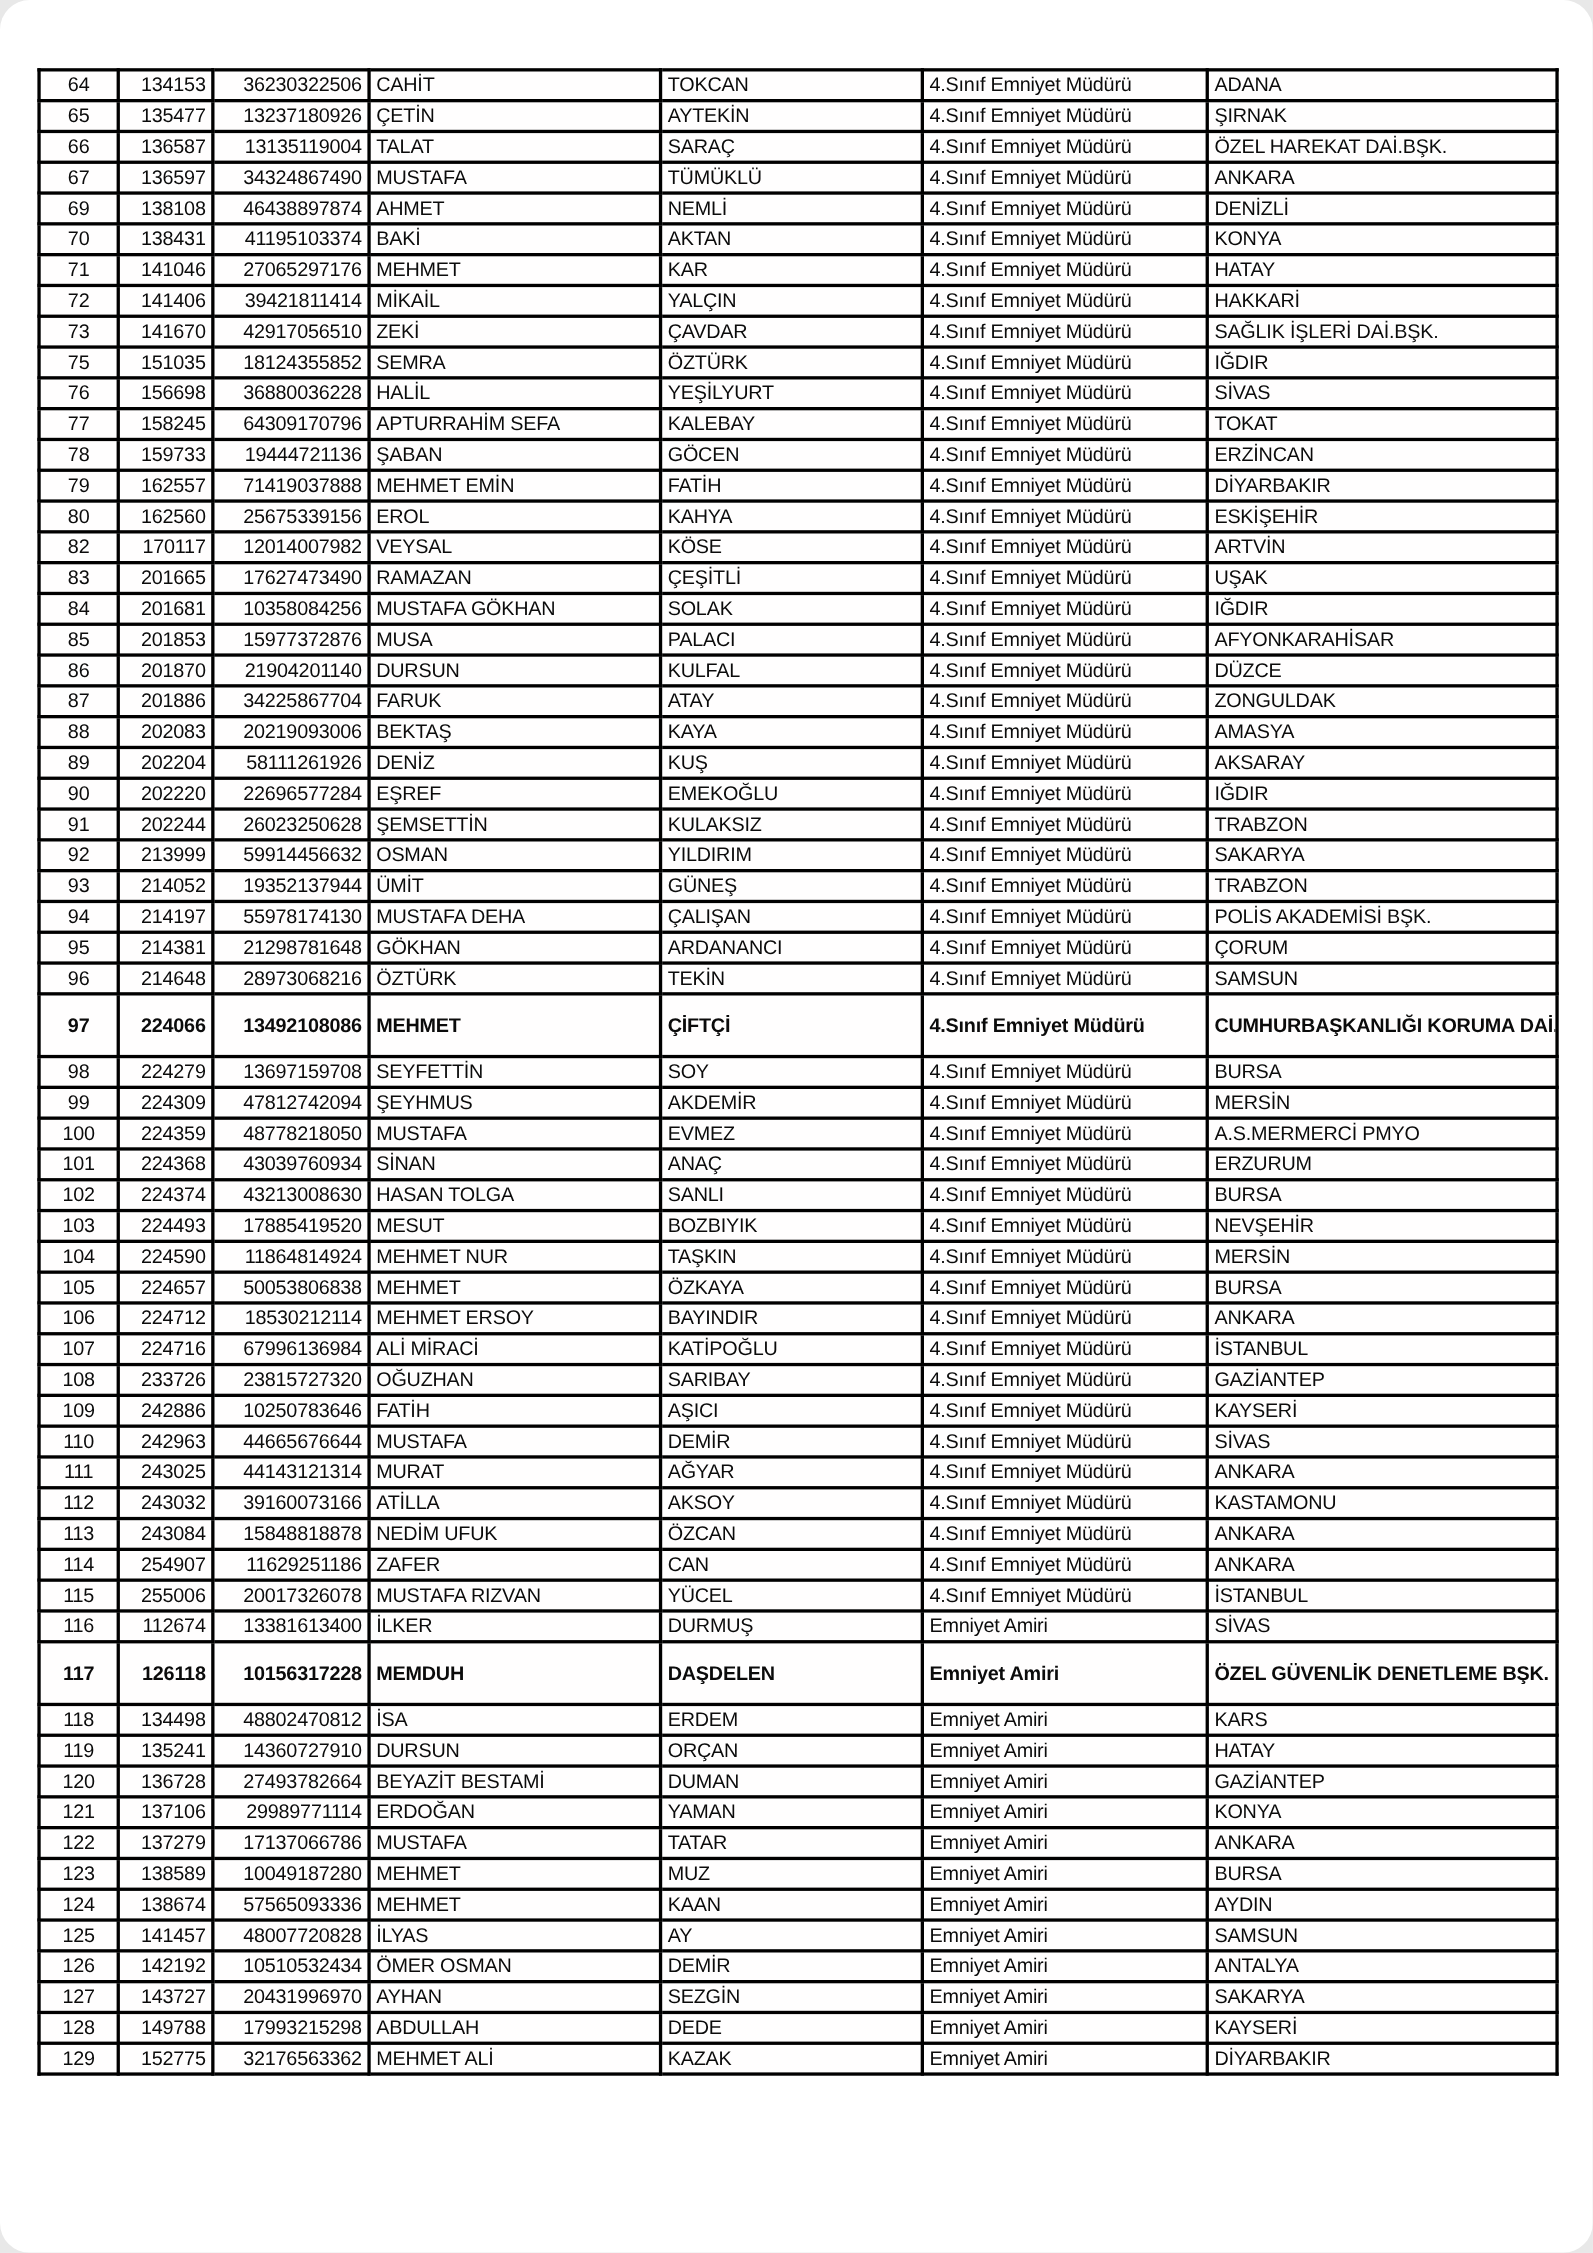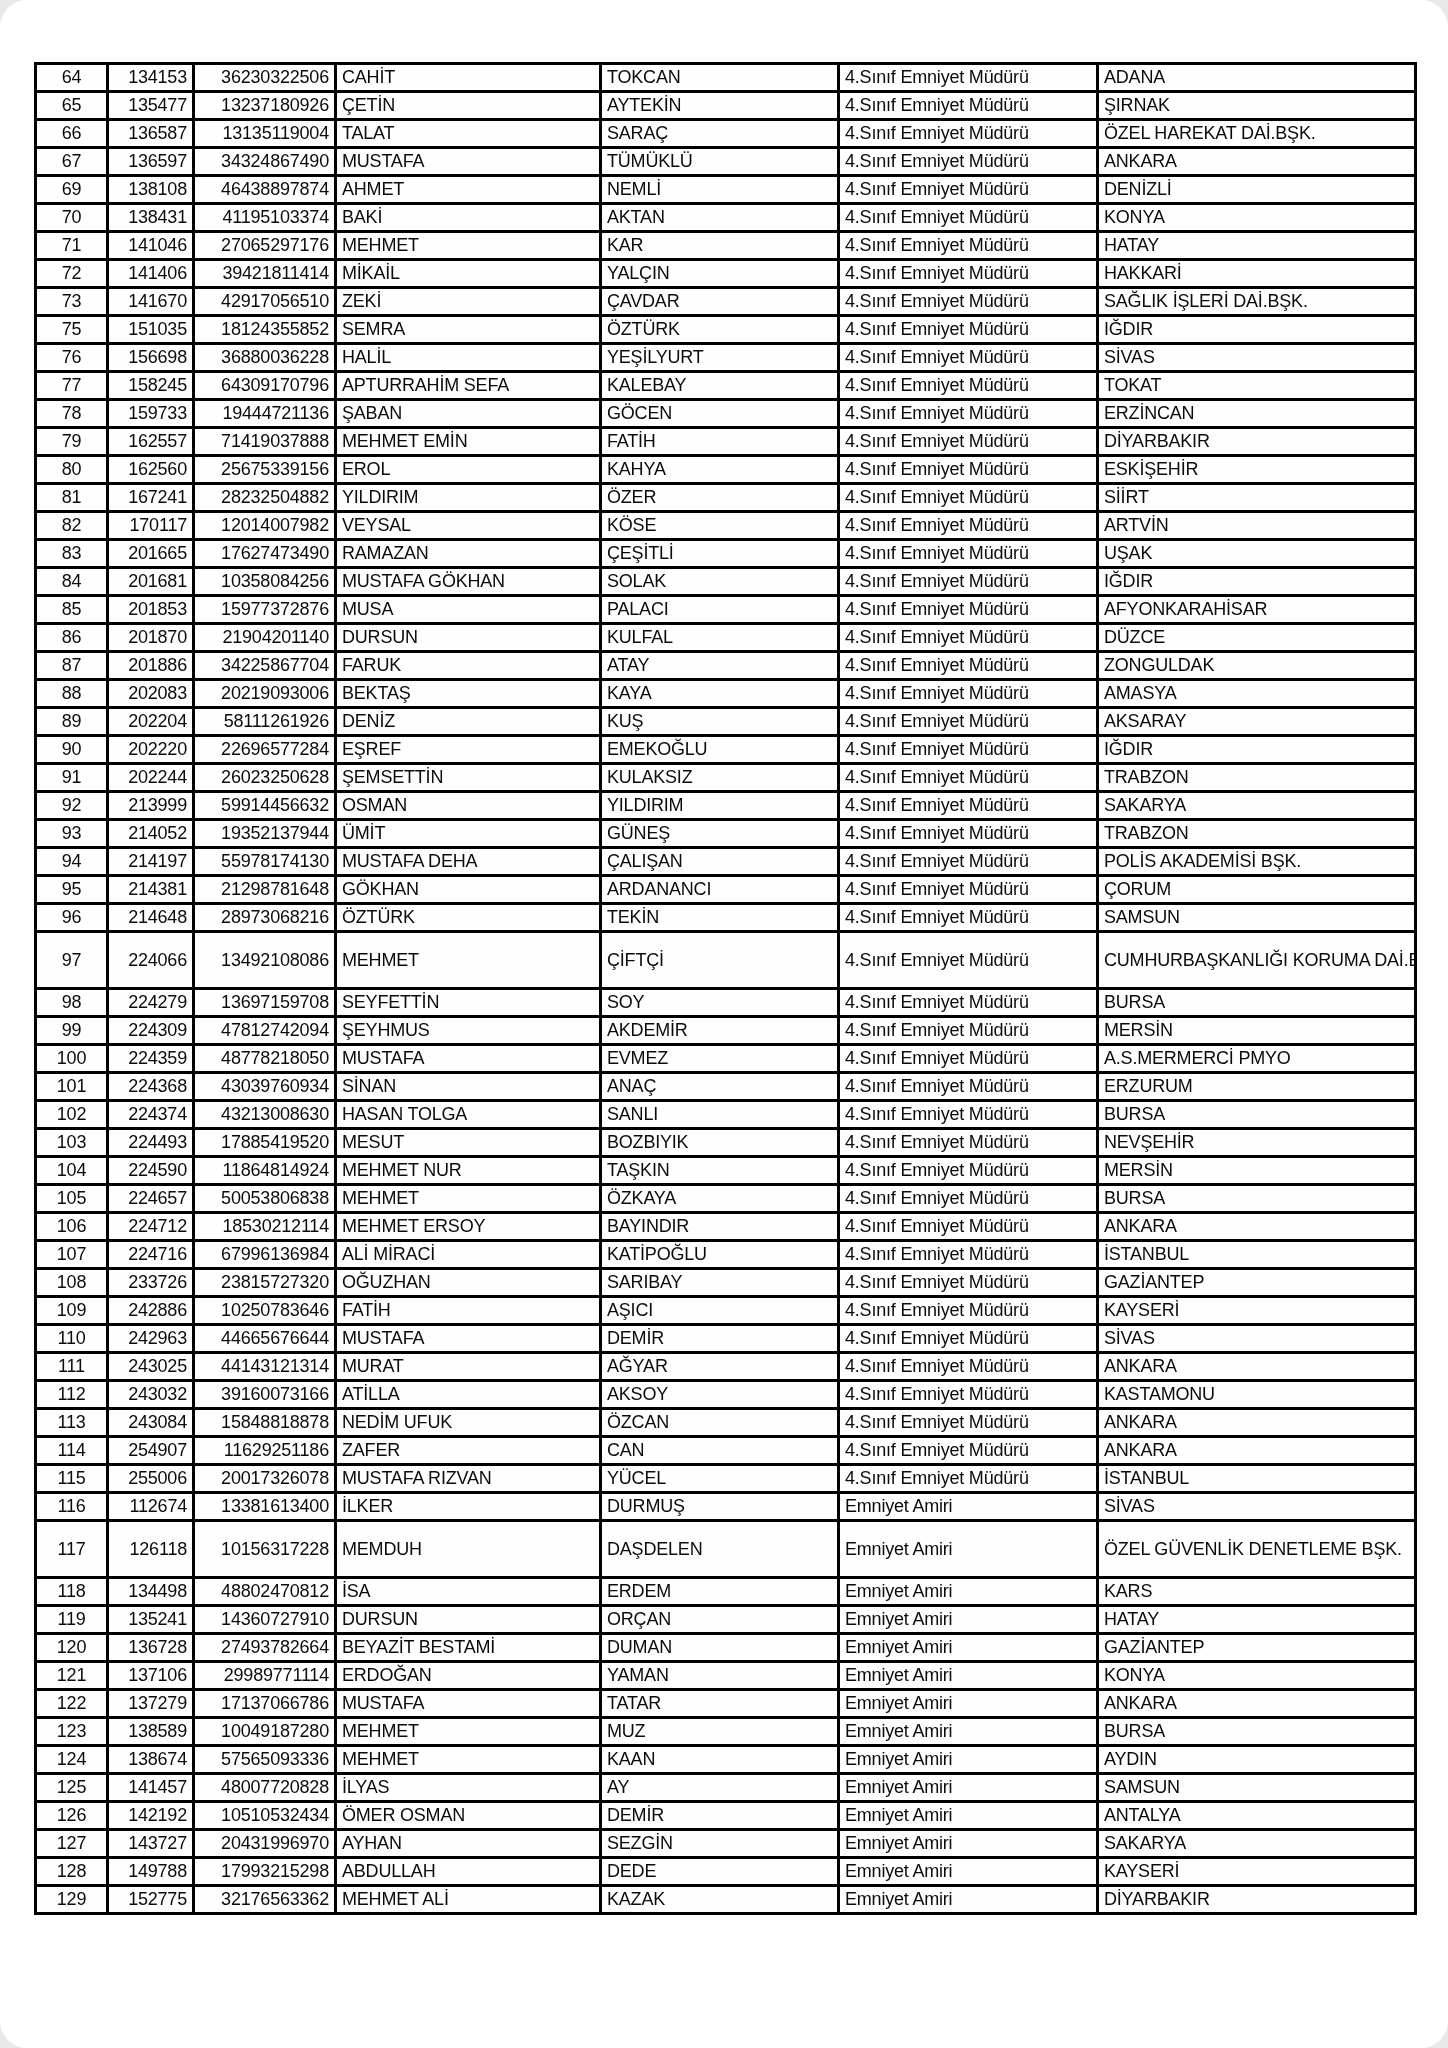--- a/index.html
+++ b/index.html
@@ -28,21 +28,21 @@
     font-size: 18px;
     line-height: 1.15;
     color: #0b0b0b;
     letter-spacing: -0.2px;
     height: 28px;
     padding: 1px 5px 1px 5px;
     vertical-align: middle;
     overflow: hidden;
     white-space: nowrap;
   }
-  table.roster tr.tall td { height: 57px; }
+  table.roster tr.tall td { height: 57px; font-weight: bold; }
   td.c0 { text-align: center; }
   td.c1 { text-align: right; padding-right: 7px; }
   td.c2 { text-align: right; padding-right: 7px; }
   td.c3, td.c4, td.c5, td.c6 { text-align: left; }
   td.c6 { white-space: pre-line; }
   col.w0 { width: 72px; }
   col.w1 { width: 86px; }
   col.w2 { width: 142px; }
   col.w3 { width: 265px; }
   col.w4 { width: 238px; }
@@ -193,29 +193,20 @@
         <tr>
           <td class="c0">80</td>
           <td class="c1">162560</td>
           <td class="c2">25675339156</td>
           <td class="c3">EROL</td>
           <td class="c4">KAHYA</td>
           <td class="c5">4.Sınıf Emniyet Müdürü</td>
           <td class="c6">ESKİŞEHİR</td>
         </tr>
         <tr>
-          <td class="c0">81</td>
-          <td class="c1">167241</td>
-          <td class="c2">28232504882</td>
-          <td class="c3">YILDIRIM</td>
-          <td class="c4">ÖZER</td>
-          <td class="c5">4.Sınıf Emniyet Müdürü</td>
-          <td class="c6">SİİRT</td>
-        </tr>
-        <tr>
           <td class="c0">82</td>
           <td class="c1">170117</td>
           <td class="c2">12014007982</td>
           <td class="c3">VEYSAL</td>
           <td class="c4">KÖSE</td>
           <td class="c5">4.Sınıf Emniyet Müdürü</td>
           <td class="c6">ARTVİN</td>
         </tr>
         <tr>
           <td class="c0">83</td>

